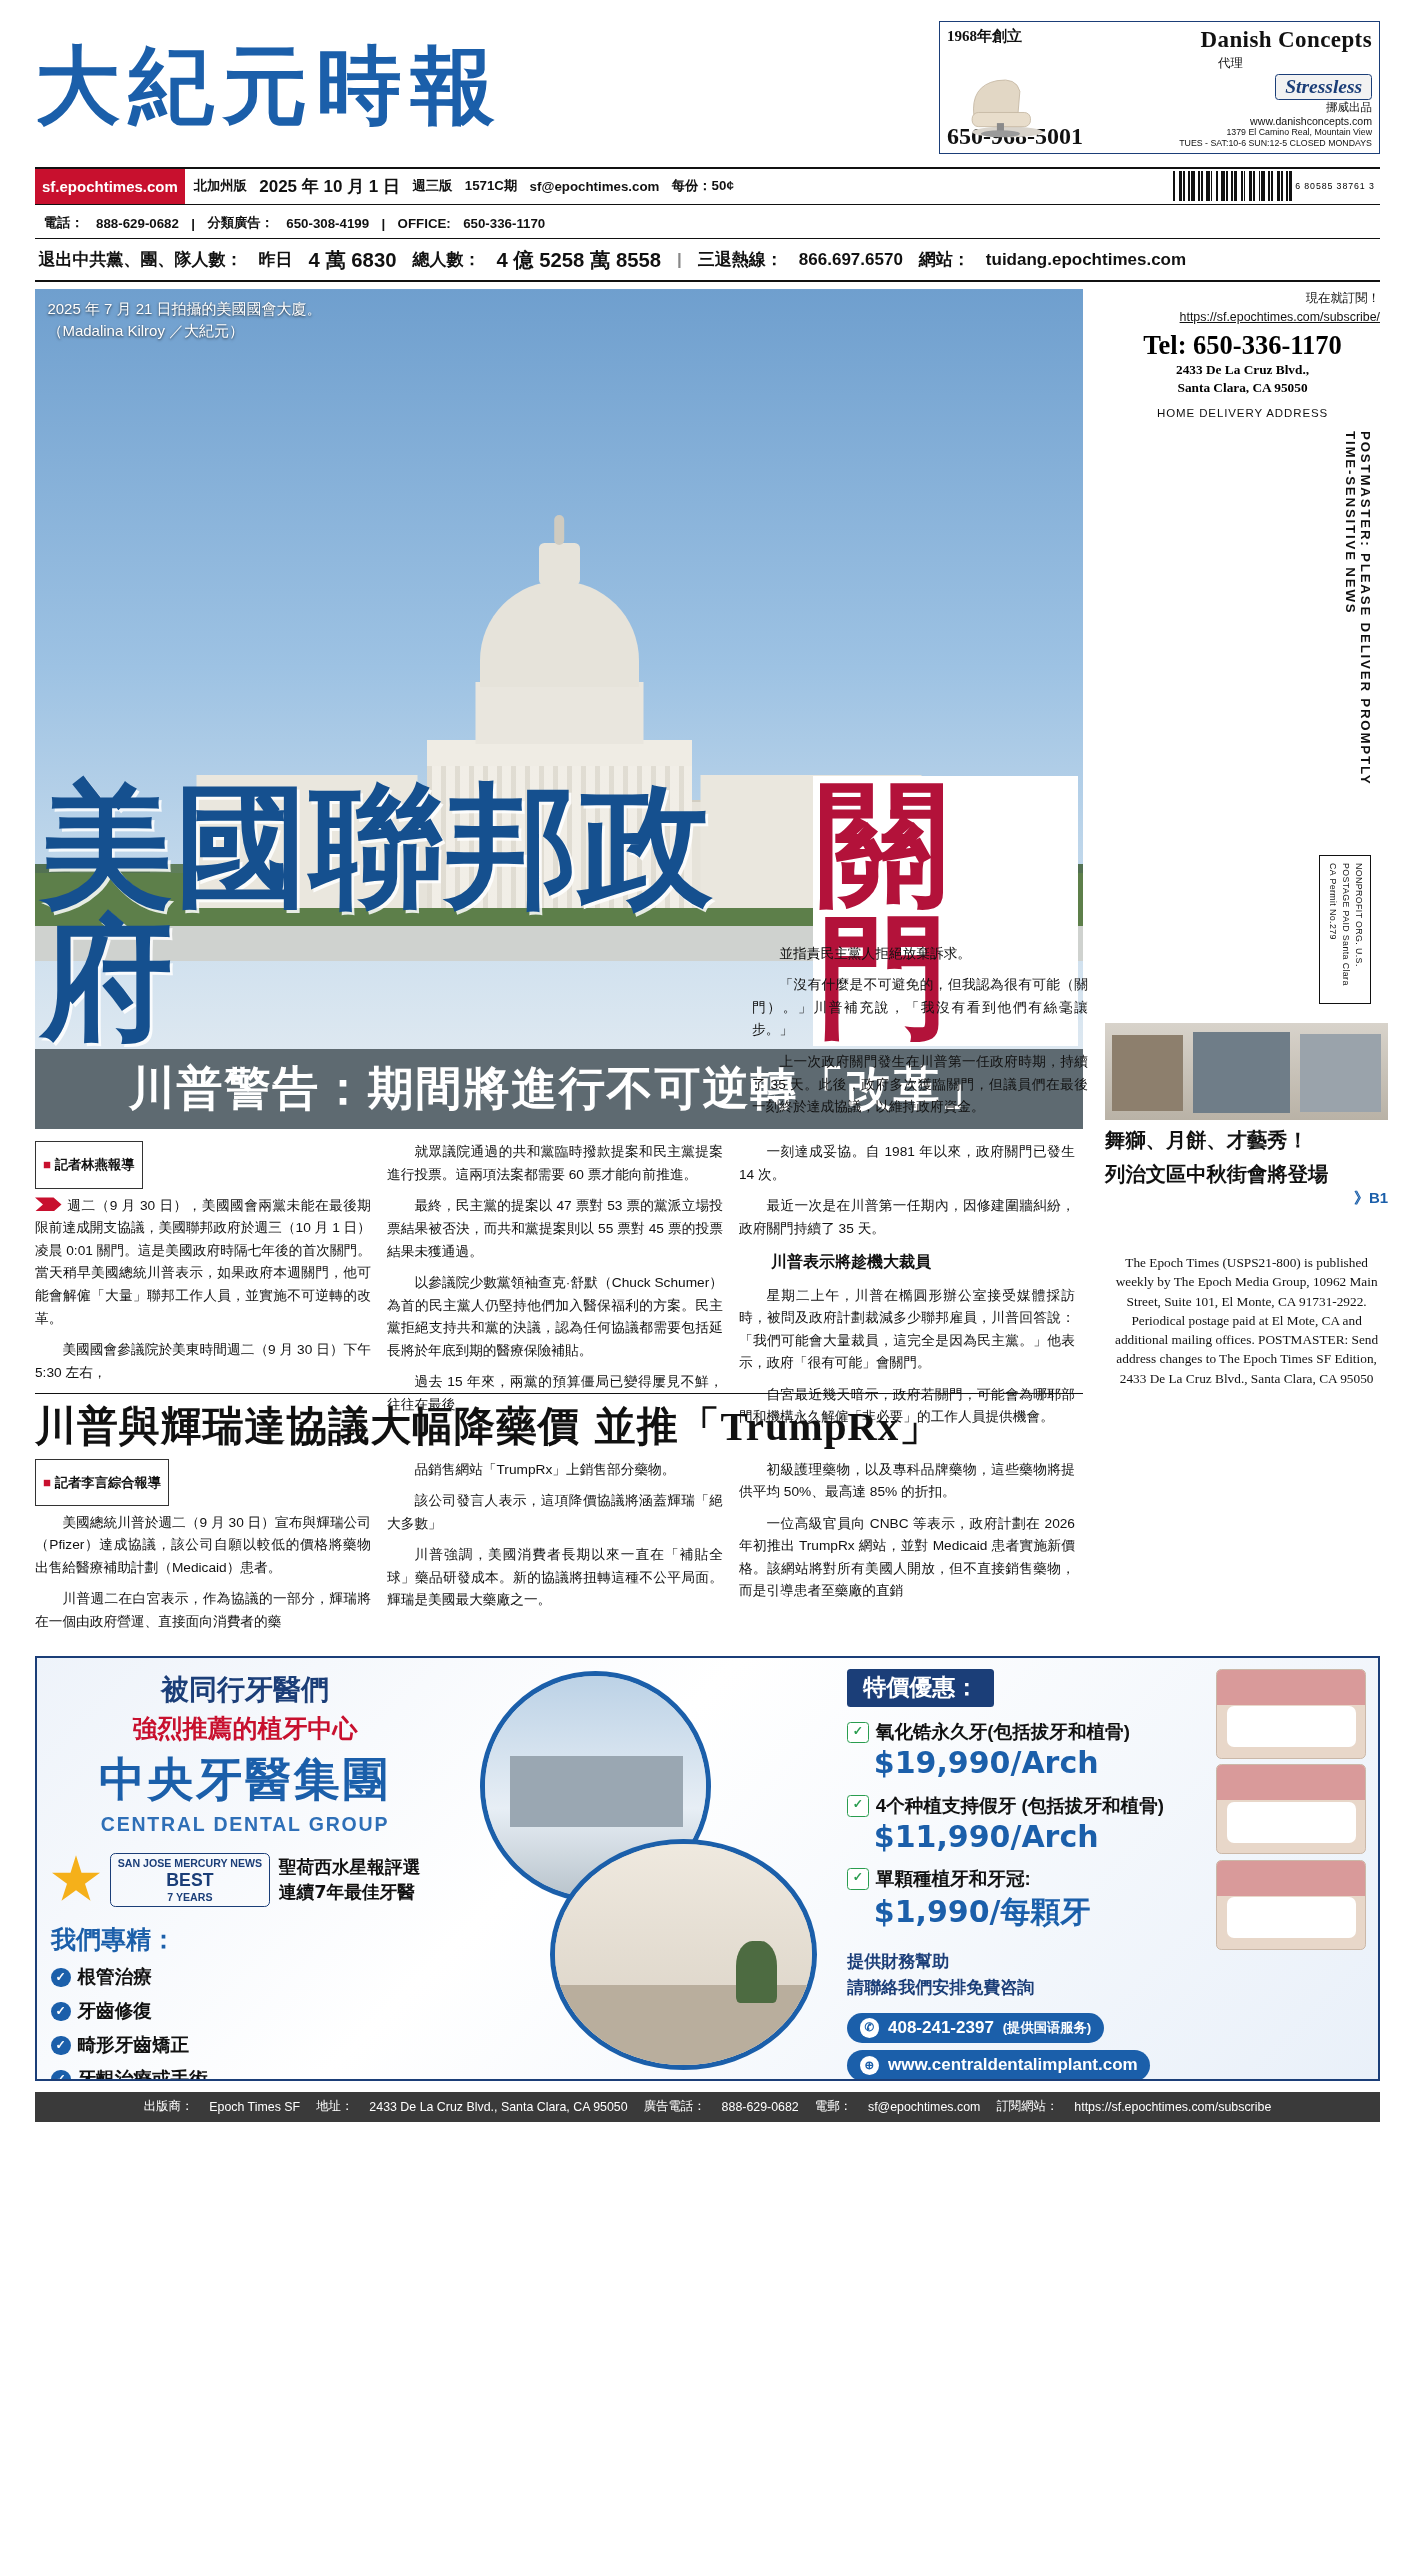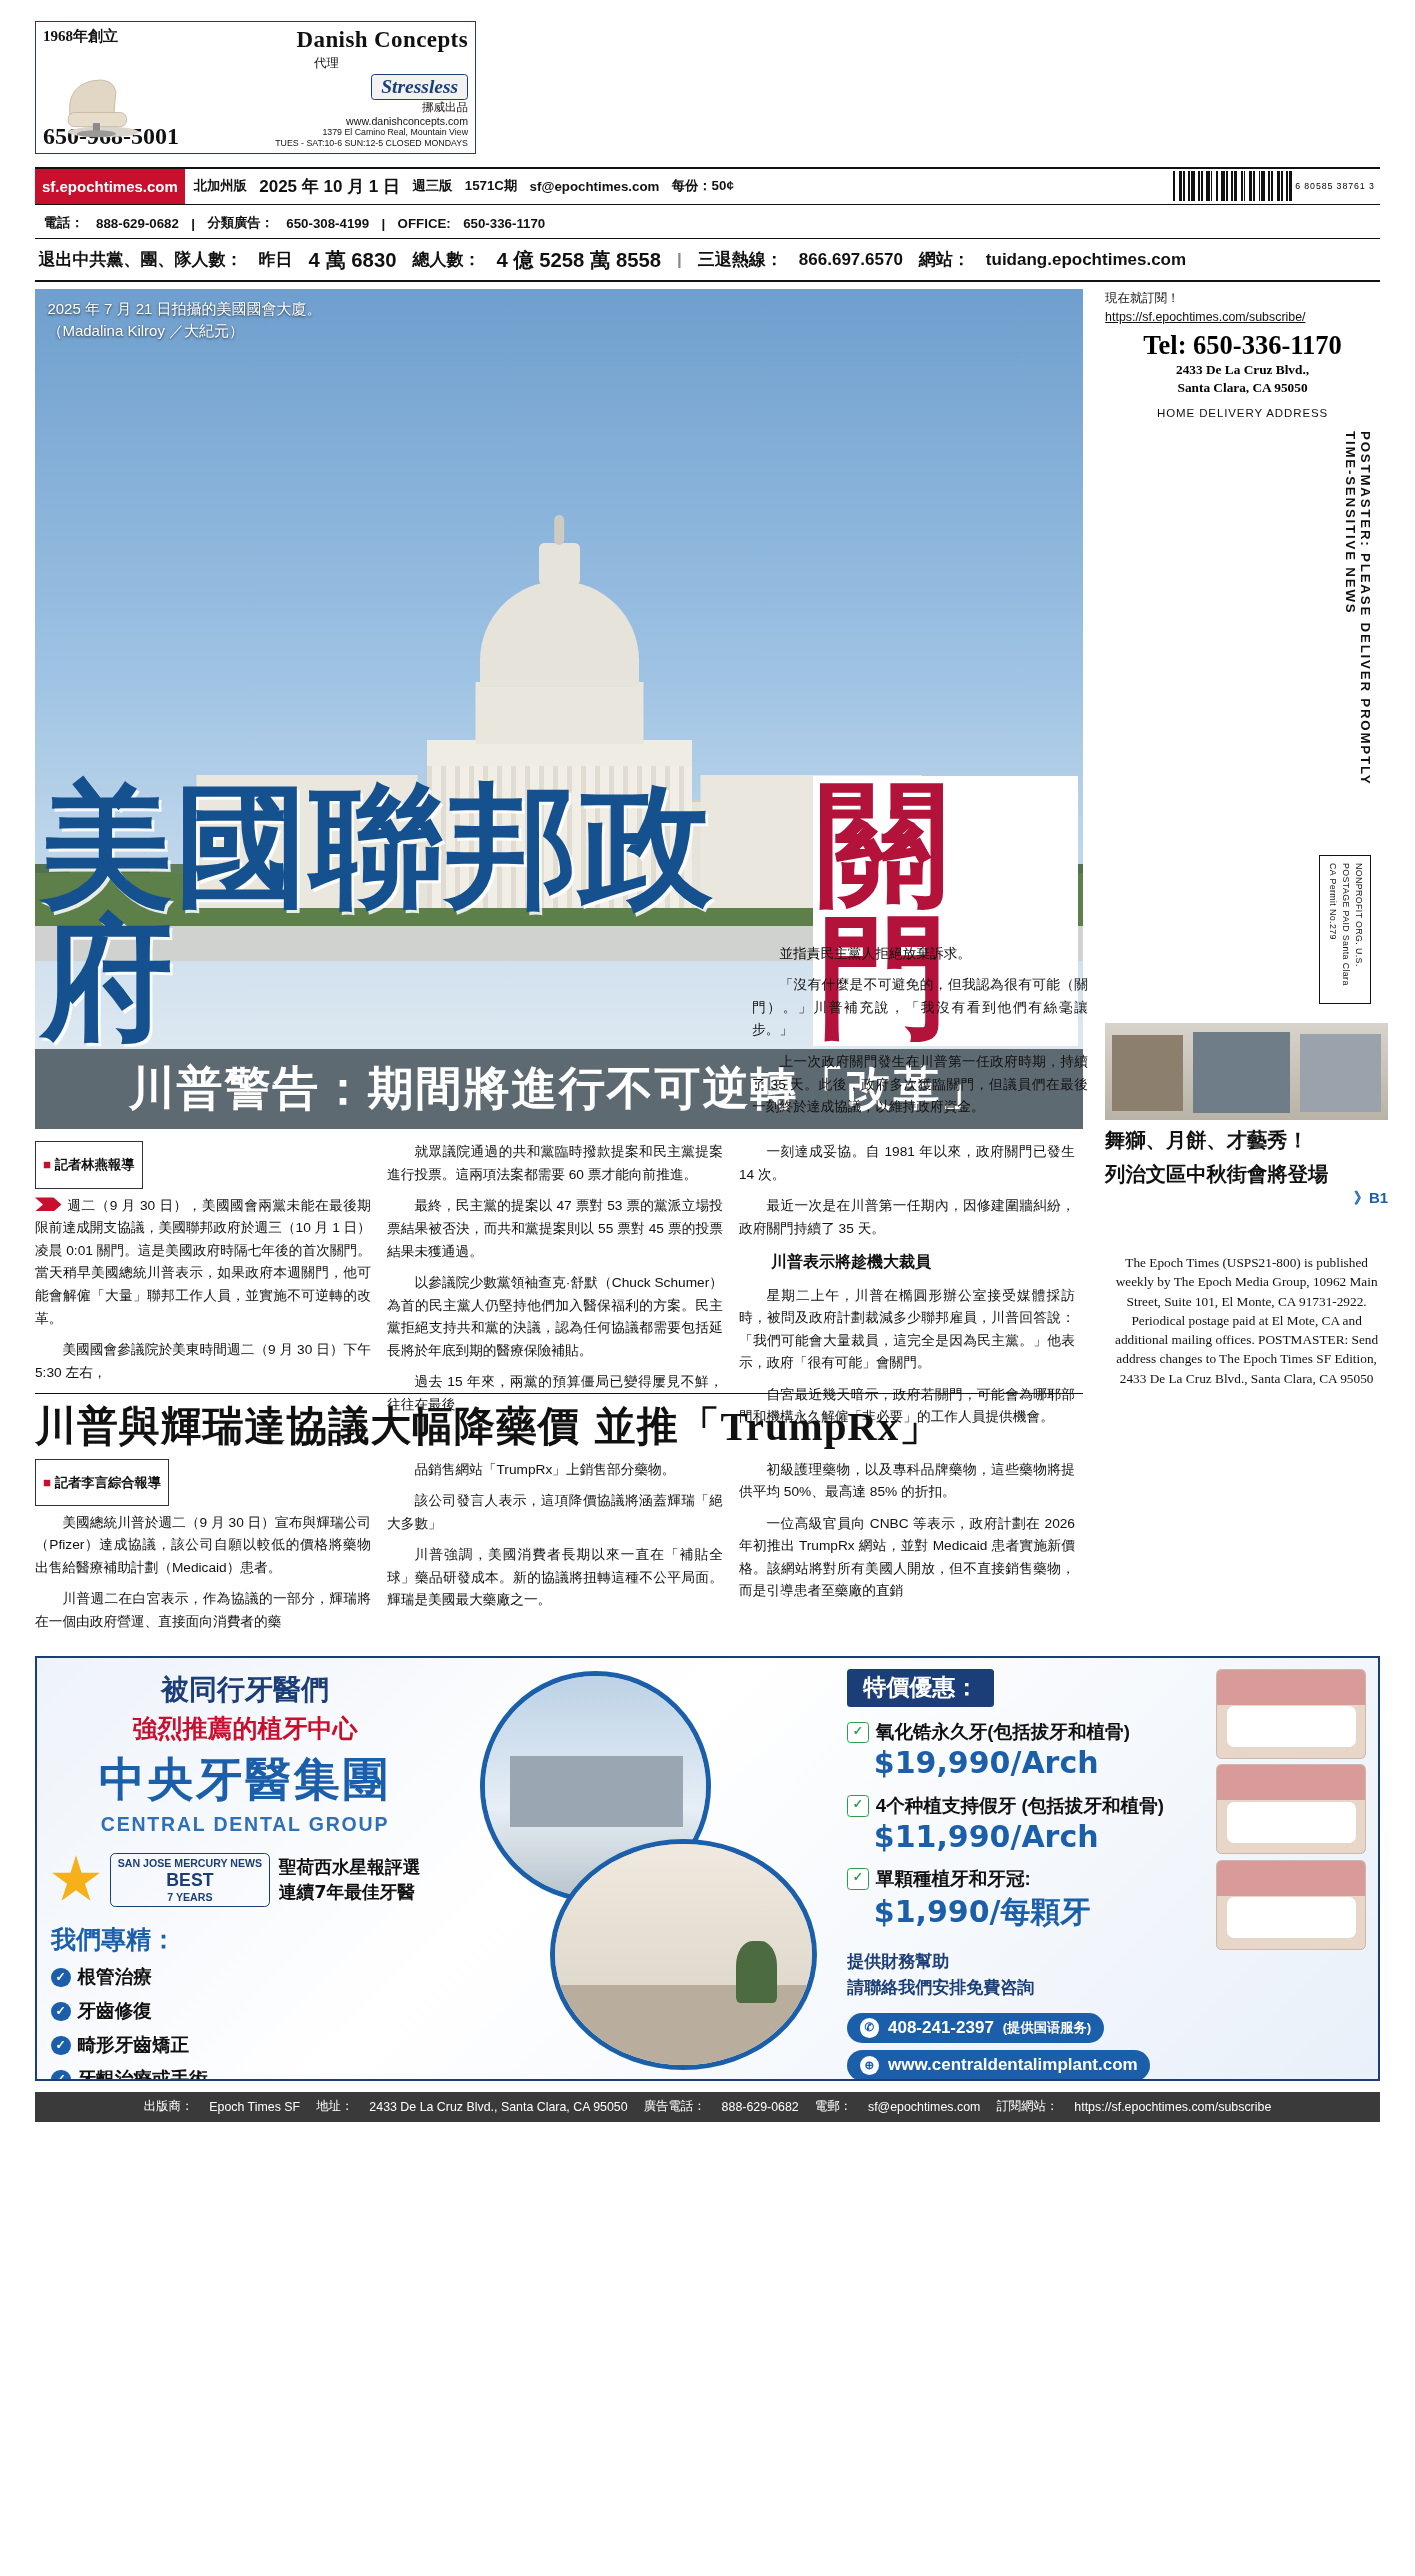--- a/index.html
+++ b/index.html
@@ -120,21 +120,21 @@
 
   
   .story2-head{
     border-top:1.8px solid #111;margin-top:8.8px;padding-top:8.8px;
     font-family:"DejaVu Sans","Liberation Sans",sans-serif;font-weight:700;
     font-size:41px;letter-spacing:0.9px;color:#111;line-height:1.2;
   }
   .story2-head .en{font-family:"Liberation Serif",serif;}
 
   
-  .sub-note{font-size:12.4px;color:#111;text-align:left;line-height:1.5;}
+  .sub-note{font-size:12.4px;color:#111;text-align:right;line-height:1.5;}
   .sub-note .u{text-decoration:underline;color:#111;}
   .tel{font-family:"Liberation Serif",serif;font-weight:700;font-size:26.5px;text-align:center;margin-top:3.5px;}
   .addr{font-family:"Liberation Serif",serif;font-weight:700;font-size:13.3px;text-align:center;line-height:1.35;}
   .hda{font-size:11.5px;text-align:center;letter-spacing:0.9px;margin-top:10.6px;color:#111;}
   .vert-note{
     position:absolute;right:7px;top:142px;writing-mode:vertical-rl;
     font-size:13.3px;font-weight:700;letter-spacing:1.8px;color:#111;height:372px;
   }
   .permit{
     position:absolute;right:8.8px;top:566px;border:0.9px solid #111;padding:7px 5.3px;
@@ -205,20 +205,21 @@
   }
   .footer span{white-space:nowrap;}
 </style>
 </head>
 <body>
 
 <div class="page">
  <div class="inner">
 
   <div class="masthead">
+    <div class="logo">大紀元時報</div>
     <div class="adbox">
       <div class="ad-top">
         <div class="ad-est">1968年創立</div>
         <div class="ad-brand">Danish Concepts</div>
       </div>
       <div class="ad-agent" style="margin-left:142px;">代理</div>
       <div style="text-align:right;margin-top:1.8px;">
         <span class="ad-stressless">Stressless</span>
       </div>
       <div class="ad-made">挪威出品</div>

